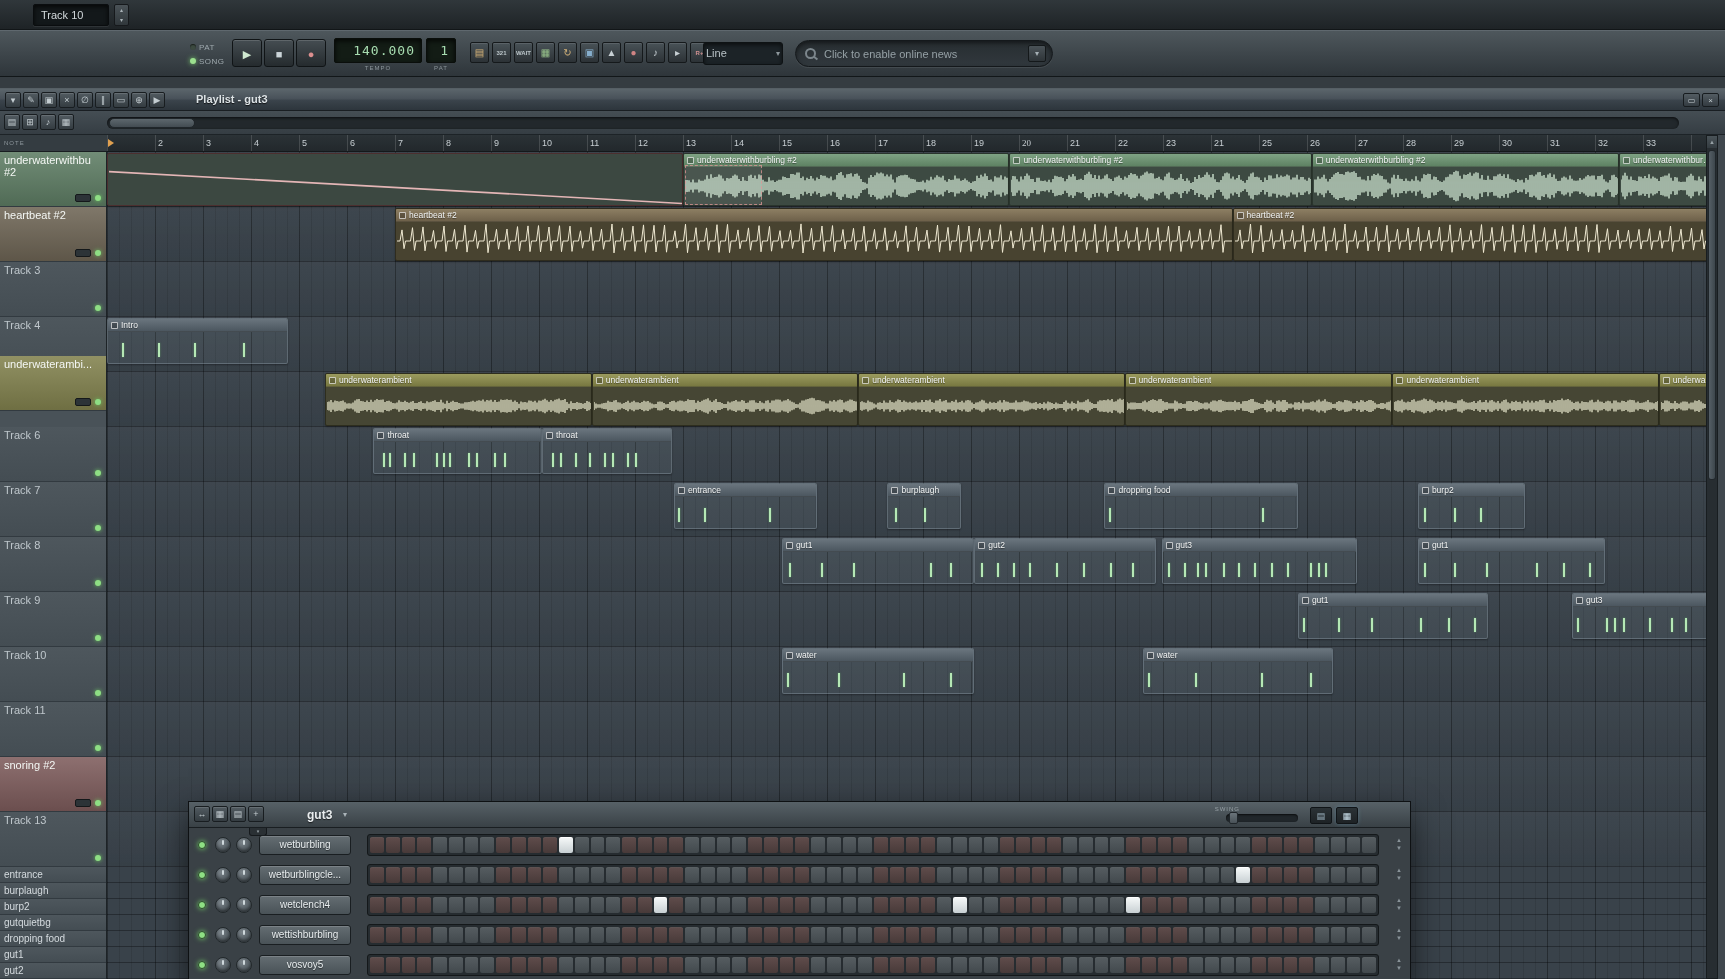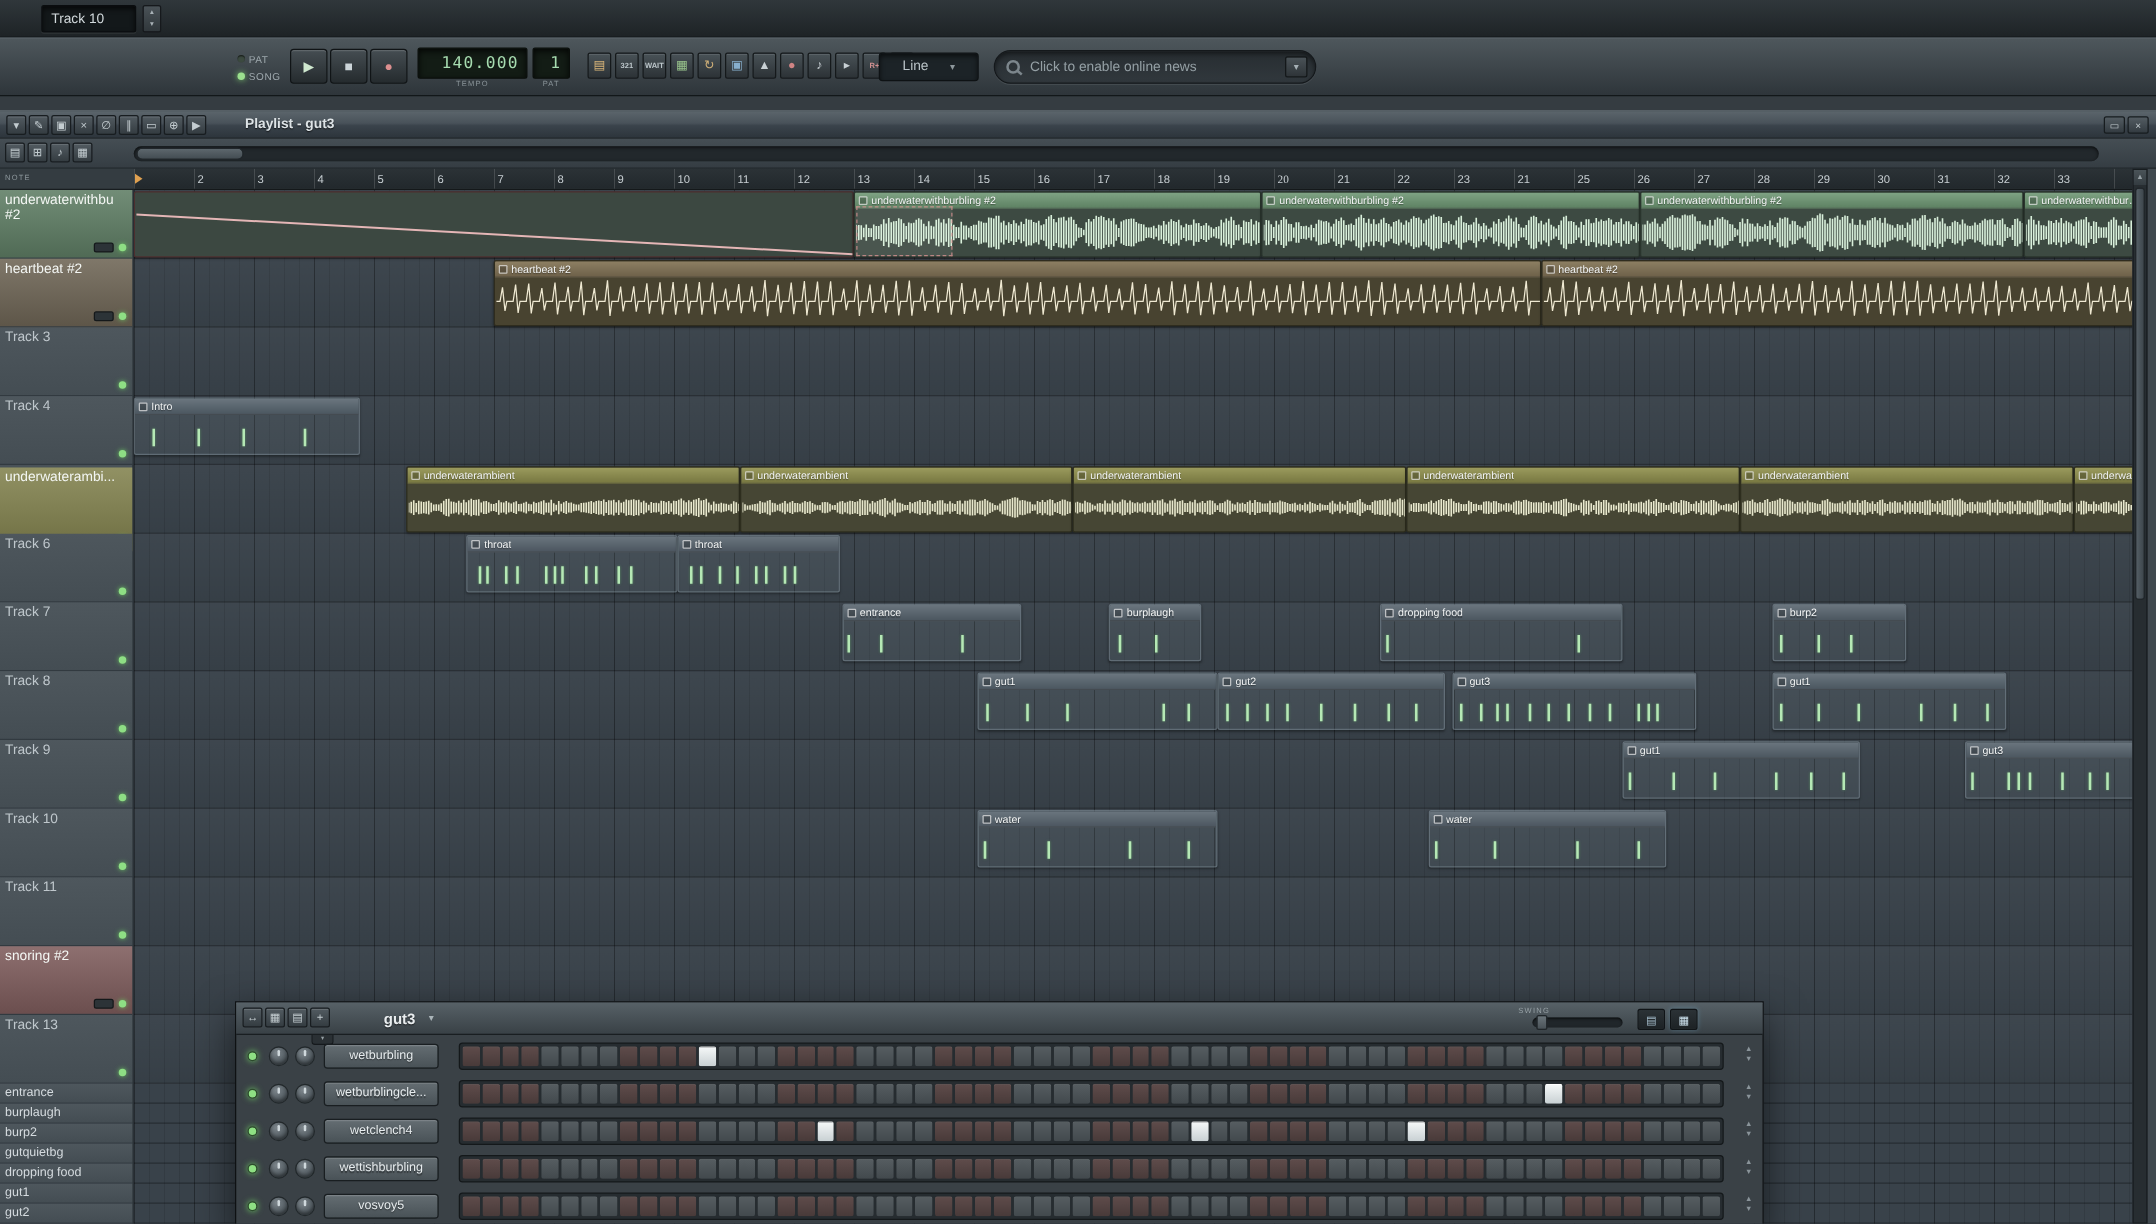--- a/index.html
+++ b/index.html
@@ -23,21 +23,21 @@
 .glyph.rec{color:#dc8f8f}
 .lcd{background:#131c15;border:1px solid #0a0e0b;border-radius:2px;box-shadow:inset 0 2px 5px rgba(0,0,0,.8);color:#a7dcb0;font-family:"DejaVu Sans Mono",monospace;font-size:13px;text-align:right;padding:4px 6px 0 0;letter-spacing:1px}
 #lcd-tempo{position:absolute;left:334px;top:7px;width:88px;height:25px}
 #lcd-pat{position:absolute;left:426px;top:7px;width:30px;height:25px}
 .lcd-label{position:absolute;top:34px;font-size:6px;color:#8b959a;text-align:center;letter-spacing:1px}
 #lbl-tempo{left:334px;width:88px}
 #lbl-pat{left:426px;width:30px}
 #tb-icons{position:absolute;left:470px;top:11px;display:flex;gap:3px}
 .tb-icon{width:19px;height:21px;background:linear-gradient(#495257,#2c3236);border:1px solid #15191b;border-radius:2px;color:#c6cfd3;font-size:10px;text-align:center;line-height:19px;box-shadow:inset 0 1px 0 rgba(255,255,255,.1);overflow:hidden}
 .tb-icon.txt{font-size:6px;letter-spacing:0;line-height:20px;font-weight:bold}
-#snap-select{position:absolute;left:703px;top:11px;width:80px;height:23px;background:#1c2327;border:1px solid #0e1214;border-radius:3px;color:#b9c3c7;font-size:11px;line-height:21px;padding:0 18px;display:flex;justify-content:space-between;box-shadow:inset 0 2px 4px rgba(0,0,0,.6)}
+#snap-select{position:absolute;left:703px;top:11px;width:80px;height:23px;background:#1c2327;border:1px solid #0e1214;border-radius:3px;color:#b9c3c7;font-size:11px;line-height:21px;padding:0 2px;display:flex;justify-content:space-between;box-shadow:inset 0 2px 4px rgba(0,0,0,.6)}
 #snap-select .dd{font-size:8px;color:#8d979c}
 #news{position:absolute;left:795px;top:9px;width:258px;height:27px;border-radius:14px;background:linear-gradient(#272d31,#31383d);border:1px solid #14181b;box-shadow:inset 0 2px 4px rgba(0,0,0,.5),0 1px 0 rgba(255,255,255,.08);display:flex;align-items:center;gap:8px;padding:0 6px 0 9px}
 #news-ico{width:11px;height:11px;border:2px solid #7c868c;border-radius:50%;position:relative;flex:0 0 auto}
 #news-ico::after{content:"";position:absolute;width:5px;height:2px;background:#7c868c;transform:rotate(40deg);right:-4px;bottom:-2px}
 #news-text{flex:1;color:#95a0a5;font-size:11px;white-space:nowrap;overflow:hidden}
 #news-btn{width:18px;height:17px;background:linear-gradient(#4a5257,#2e3438);border:1px solid #14181a;border-radius:2px;color:#a6b0b5;font-size:8px;text-align: center;line-height:16px}
 
 
 #playlist{position:absolute;left:0;top:88px;width:1725px;height:891px;background:#40484e;border-top:1px solid #565f65}
 #pl-title{position:absolute;left:0;top:0;width:100%;height:22px;background:linear-gradient(#5b656b,#49525a 45%,#3a434b 55%,#2d353c);border-bottom:1px solid #191e22}
@@ -251,21 +251,21 @@
           <div class="cell-widget"></div>
         </div>
         <div class="ncell" style="top: 110px; height: 55px;">
           <div class="nlabel">Track 3</div>
           <div class="cell-led"></div>
         </div>
         <div class="ncell" style="top: 165px; height: 55px;">
           <div class="nlabel">Track 4</div>
           <div class="cell-led"></div>
         </div>
-        <div class="ncell colored" style="top: 222px; height: 67px; background: linear-gradient(rgba(255, 255, 255, 0.12), rgba(0, 0, 0, 0.15)), rgb(130, 130, 78);">
+        <div class="ncell colored" style="top: 204px; height: 55px; background: linear-gradient(rgba(255, 255, 255, 0.12), rgba(0, 0, 0, 0.15)), rgb(130, 130, 78);">
           <div class="nlabel">underwaterambi...</div>
           <div class="cell-led"></div>
           <div class="cell-widget"></div>
         </div>
         <div class="ncell" style="top: 275px; height: 55px;">
           <div class="nlabel">Track 6</div>
           <div class="cell-led"></div>
         </div>
         <div class="ncell" style="top: 330px; height: 55px;">
           <div class="nlabel">Track 7</div>

